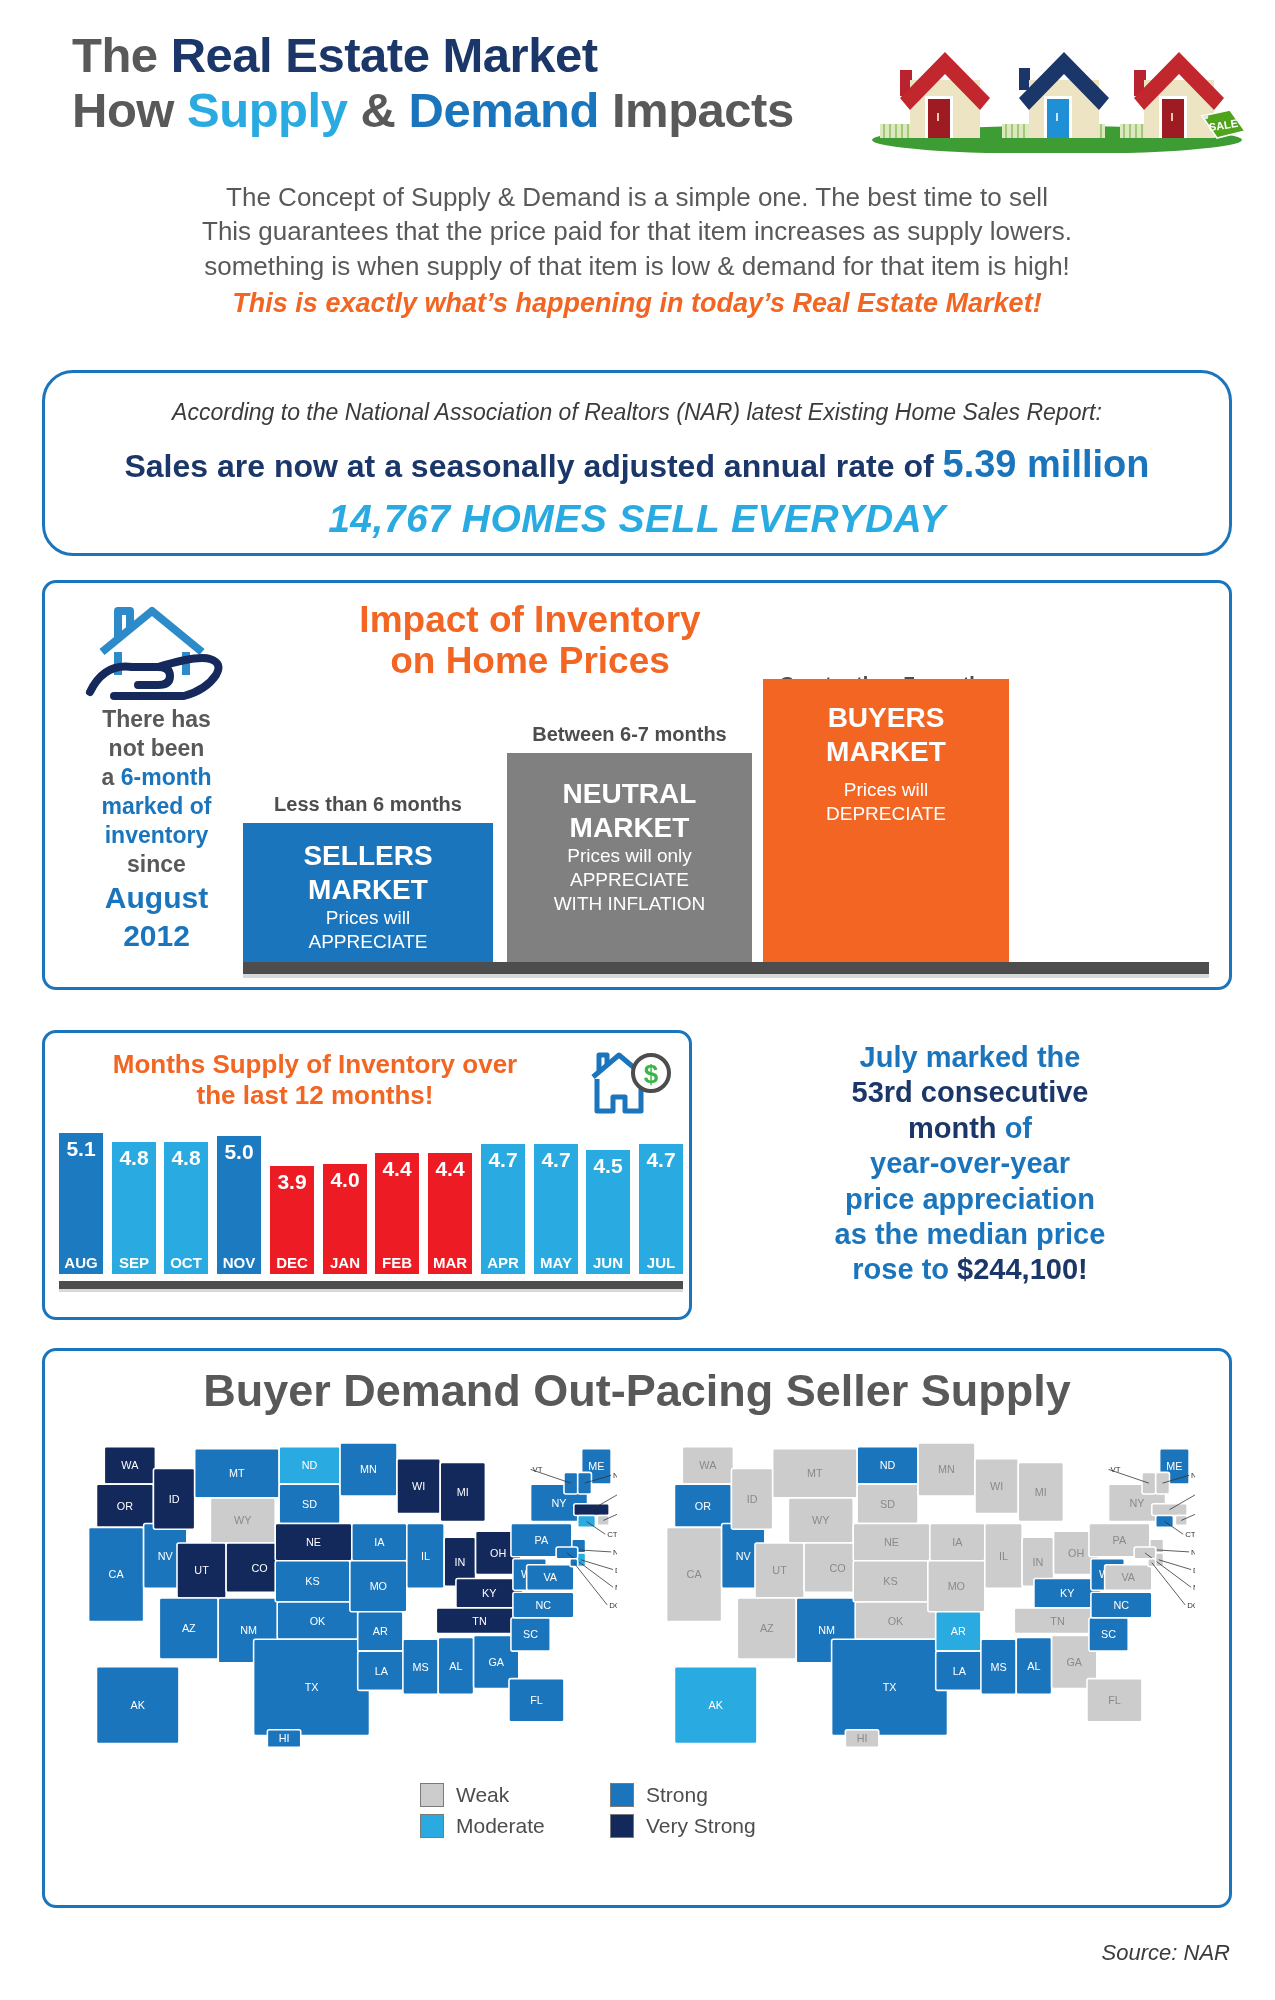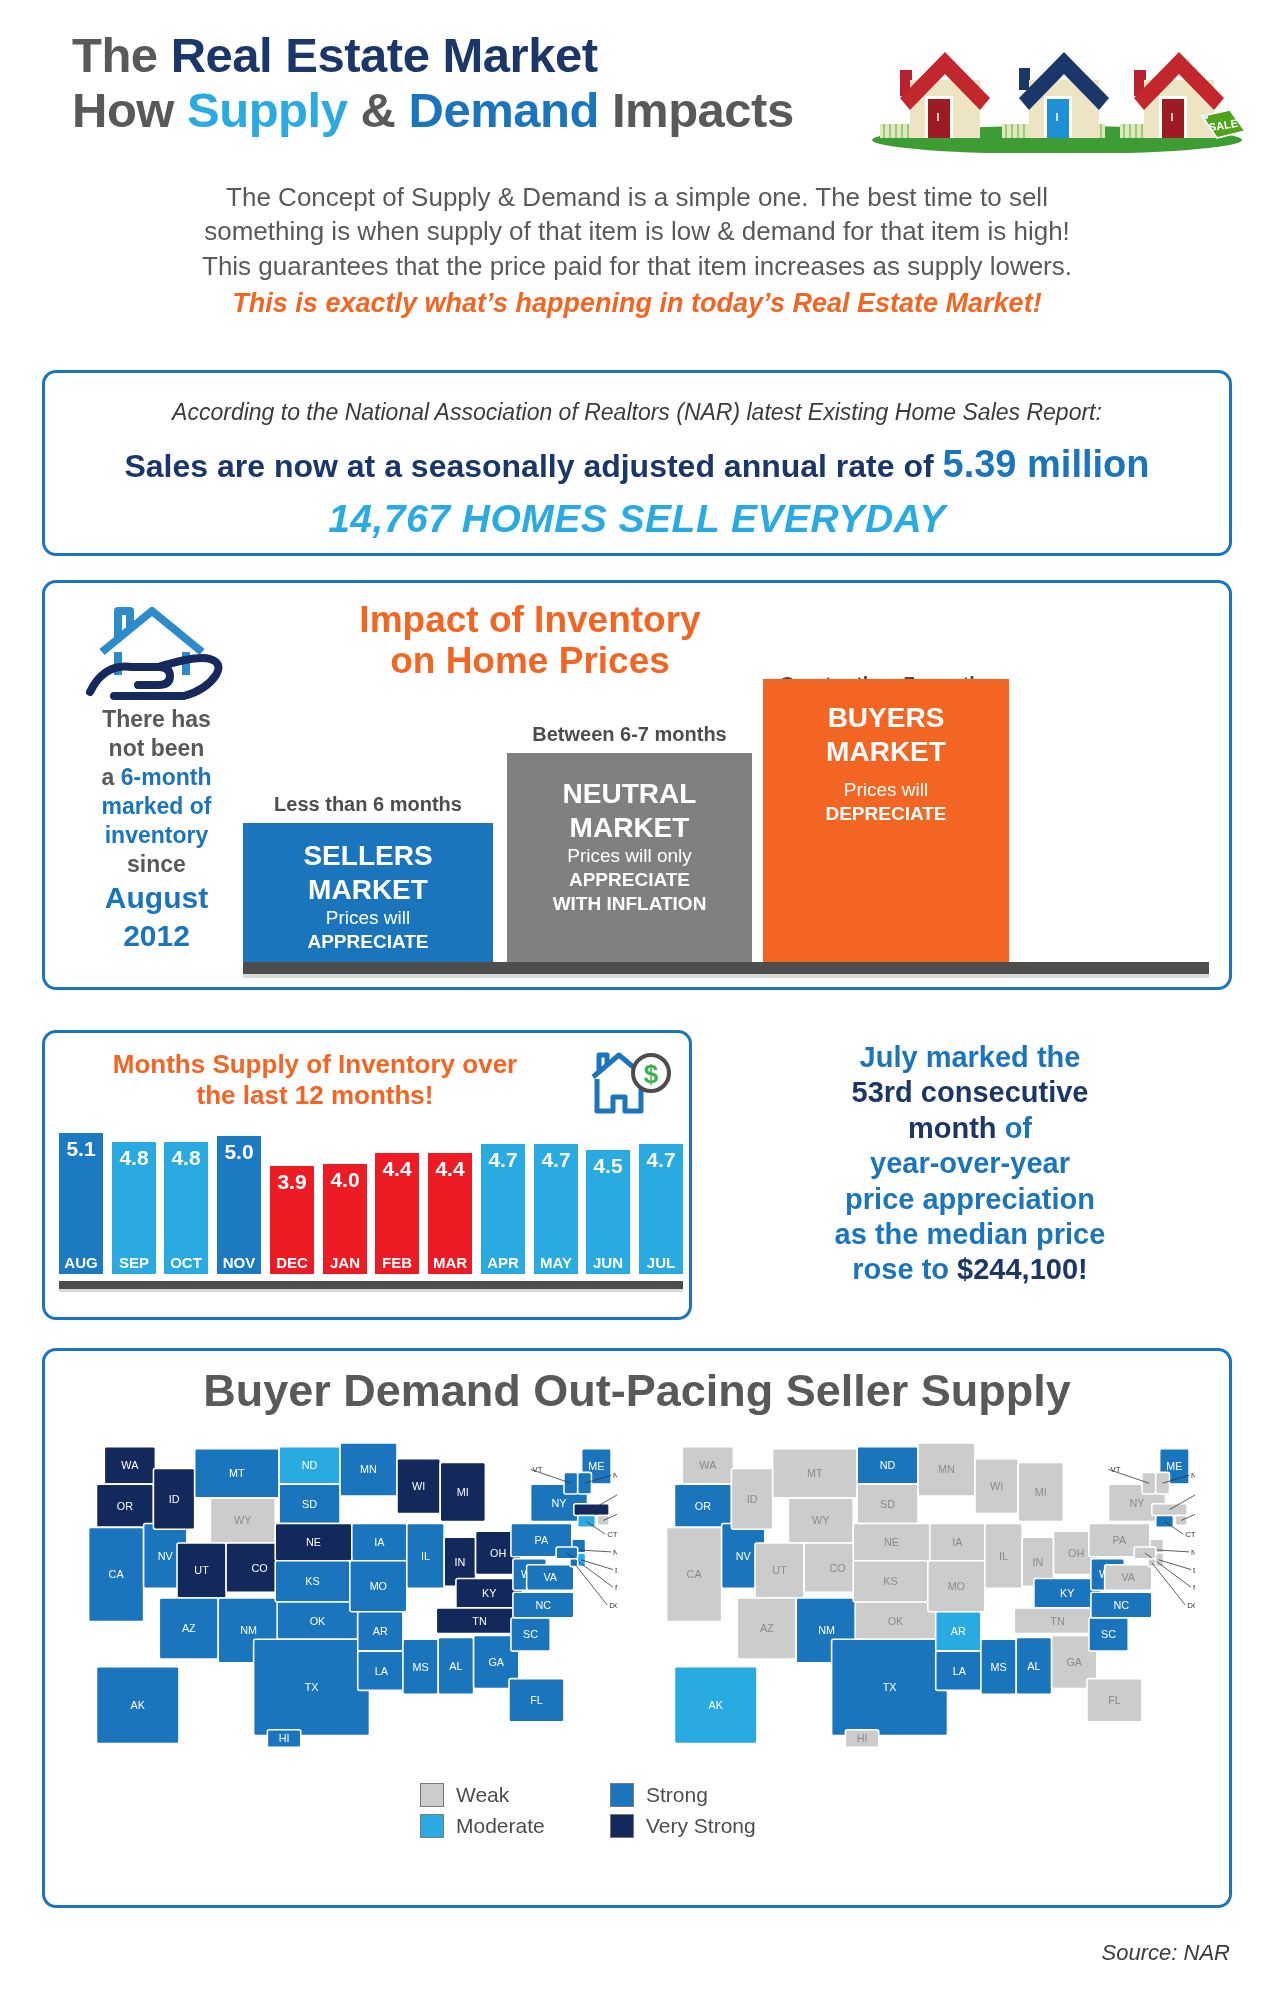--- a/index.html
+++ b/index.html
@@ -36,21 +36,21 @@
     font-style:italic;
   }
 
   
   .card {
     position:absolute; border:3px solid #1B75BC; border-radius:14px;
     background:#fff;
   }
 
   
-  #nar-card { left:42px; top:370px; width:1190px; height:186px; }
+  #nar-card { left:42px; top:370px; width:1190px; height:186px;border-radius:31px; }
   .nar-line1 {
     position:absolute; left:0; top:26px; width:100%; text-align:center;
     font-style:italic; font-size:23px; color:#3b3b3b;
   }
   .nar-line2 {
     position:absolute; left:0; top:70px; width:100%; text-align:center;
     font-size:32px; font-weight:bold; color:#1B3668;
   }
   .nar-line2 .hl { color:#1B75BC; font-size:38px; }
   .nar-line3 {
@@ -83,21 +83,21 @@
     background:#d8d8d8;
   }
 
   .mbox { position:absolute; color:#fff; text-align:center; }
   .mlabel {
     position:absolute; text-align:center; font-size:20px;
     font-weight:bold; color:#4D4D4D; width:100%;
   }
   .mbox .mtitle { font-size:28px; font-weight:bold; line-height:1.2; }
   .mbox .msub1  { font-size:19px; line-height:1.25; }
-  .mbox .msub2  { font-size:19px; font-weight:bold; line-height:1.25; }
+  .mbox .msub2  { font-size:19px; font-weight:normal; line-height:1.25; }
 
   #sellers-wrap { position:absolute; left:198px; top:240px; width:250px; }
   #sellers-box  { position:relative; width:250px; height:139px;
                   background:#1B75BC; padding-top:16px; }
   #neutral-wrap { position:absolute; left:462px; top:170px; width:245px; }
   #neutral-box  { position:relative; width:245px; height:209px;
                   background:#808080; padding-top:24px; }
   #buyers-wrap  { position:absolute; left:718px; top:96px; width:246px; }
   #buyers-box   { position:relative; width:246px; height:283px;
                   background:#F26522; padding-top:22px; }
@@ -219,22 +219,22 @@
 
       <g>
         <path d="M340 88 L368 82 L383 103 L355 110 Z" fill="#4FA31D" stroke="#fff" stroke-width="1.6"></path>
         <circle cx="344" cy="89" r="2.3" fill="#e9e9e9"></circle>
         <text x="362" y="101" fill="#ffffff" font-size="11" font-weight="bold" font-family="Liberation Sans, sans-serif" text-anchor="middle" transform="rotate(-9 362 101)">SALE</text>
       </g>
     </svg>
 
     <div class="intro">
       <div>The Concept of Supply &amp; Demand is a simple one. The best time to sell</div>
+      <div>This guarantees that the price paid for that item increases as supply lowers.</div>
       <div>something is when supply of that item is low &amp; demand for that item is high!</div>
-      <div>This guarantees that the price paid for that item increases as supply lowers.</div>
     </div>
     <div class="tagline">This is exactly what’s happening in today’s Real Estate Market!</div>
   </div>
 
   <div class="card" id="nar-card">
     <div class="nar-line1">According to the National Association of Realtors (NAR) latest Existing Home Sales Report:</div>
     <div class="nar-line2">
       <span>Sales are now at a seasonally adjusted annual rate of </span><span class="hl">5.39 million</span>
     </div>
     <div class="nar-line3">14,767 HOMES SELL EVERYDAY</div>

